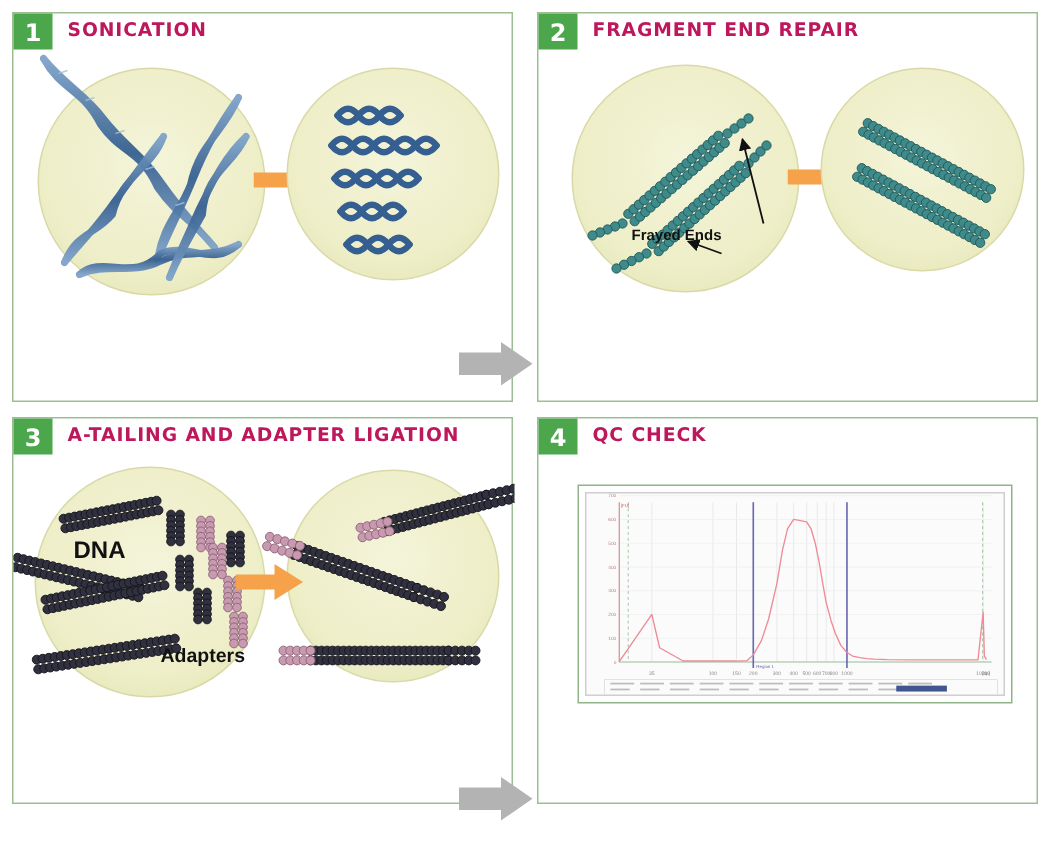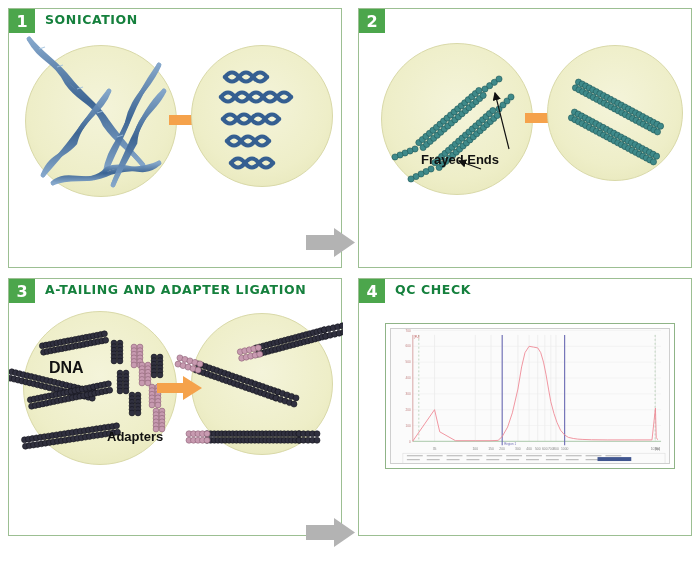--- a/index.html
+++ b/index.html
@@ -6,21 +6,21 @@
   body{width:700px;height:573px;font-family:"Liberation Sans",sans-serif;overflow:hidden;}
   .sheet{position:relative;width:700px;height:573px;}
 
   .panel{position:absolute;border:1px solid #9cbf92;background:#ffffff;box-sizing:border-box;}
   .panel-head{position:relative;height:24px;}
   .num-box{position:absolute;left:0;top:0;width:26px;height:24px;background:#4aa css;}
   .num-box{background:#4ca64c;color:#ffffff;font-weight:bold;font-size:16px;
            display:flex;align-items:center;justify-content:center;
            font-family:"DejaVu Sans",sans-serif;}
   .panel-title{position:absolute;left:36px;top:3px;font-size:12.5px;font-weight:bold;
-               letter-spacing:0.6px;color:#15803d;font-family:"DejaVu Sans",sans-serif;}
+               letter-spacing:0.6px;color:#be185d;font-family:"DejaVu Sans",sans-serif;}
   .caption{position:absolute;font-size:11.4px;color:#1b1b1b;line-height:1.38;
            font-family:"Liberation Sans",sans-serif;}
 
   .stage{position:absolute;left:0;right:0;}
   .circle{position:absolute;border-radius:50%;
           background:radial-gradient(circle at 50% 42%, #f4f4da 0%, #eeeec8 62%, #e4e4b4 100%);
           border:1px solid #d9d9a8;}
   .orange-arrow{position:absolute;}
 
   .gray-arrow{position:absolute;}
@@ -101,20 +101,21 @@
           <path d="M222,130 q7,9 14,0 q7,-9 14,0 q7,9 14,0"></path>
         </g>
       </svg>
     </div>
 
   </div>
 
   <div class="panel" style="left:358px;top:8px;width:334px;height:260px;">
     <div class="panel-head">
       <div class="num-box">2</div>
+      <div class="panel-title">FRAGMENT END REPAIR</div>
     </div>
 
     <div class="stage" style="top:24px;height:170px;">
       <div class="circle" style="left:22px;top:10px;width:150px;height:150px;"></div>
 
       <svg width="334" height="170" style="position:absolute;left:0;top:0;">
         <g fill="#2e6e6e" stroke="#1d4d4d" stroke-width="0.7">
 
           <g id="sA">
               <circle cx="64.12852424985799" cy="114.4559895190669" r="3.1" fill="#3f8a8a" stroke="#1f5858" stroke-width="0.6"></circle>
@@ -213,21 +214,21 @@
           <path d="M122,136 L100,128" marker-end="url(#ah2)"></path>
           <path d="M150,116 L136,60" marker-end="url(#ah2)"></path>
         </g>
         <defs>
           <marker id="ah2" markerWidth="7" markerHeight="7" refX="6" refY="3.5" orient="auto">
             <polygon points="0,0 7,3.5 0,7" fill="#111"></polygon>
           </marker>
         </defs>
       </svg>
 
-      <div class="lbl" style="left:62px;top:119px;font-size:13px;">Frayed Ends</div>
+      <div class="lbl" style="left:62px;top:119px;font-size:10px;">Frayed Ends</div>
 
       <svg class="orange-arrow" width="46" height="26" style="left:166px;top:72px;">
         <polygon points="0,8 26,8 26,1 45,13 26,25 26,18 0,18" fill="#f5a24b"></polygon>
       </svg>
 
       <div class="circle" style="left:188px;top:12px;width:134px;height:134px;"></div>
       <svg width="334" height="170" style="position:absolute;left:0;top:0;">
         <g id="sB">
             <circle cx="216.46334245935256" cy="54.86377087120659" r="3.1" fill="#3f8a8a" stroke="#1f5858" stroke-width="0.6"></circle>
             <circle cx="219.53665754064744" cy="49.13622912879341" r="3.1" fill="#3f8a8a" stroke="#1f5858" stroke-width="0.6"></circle>

